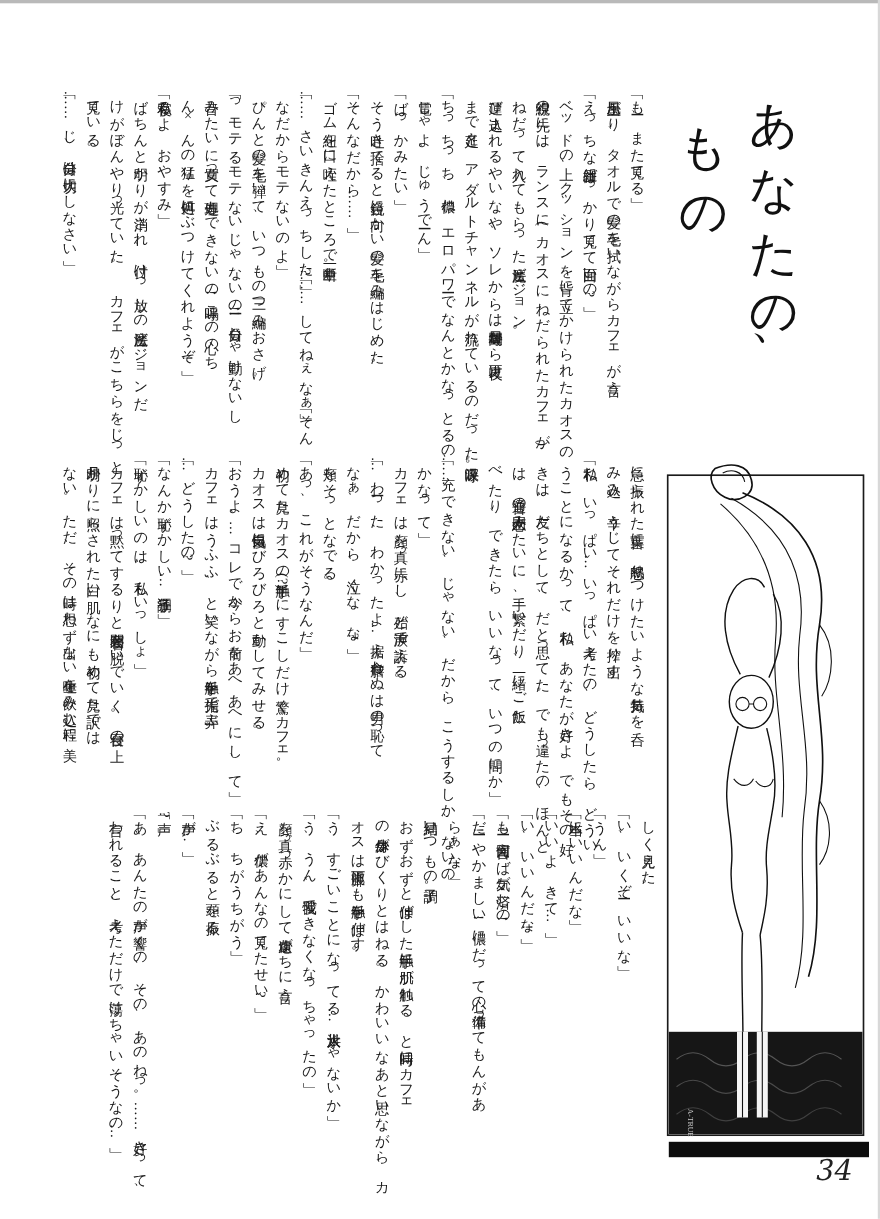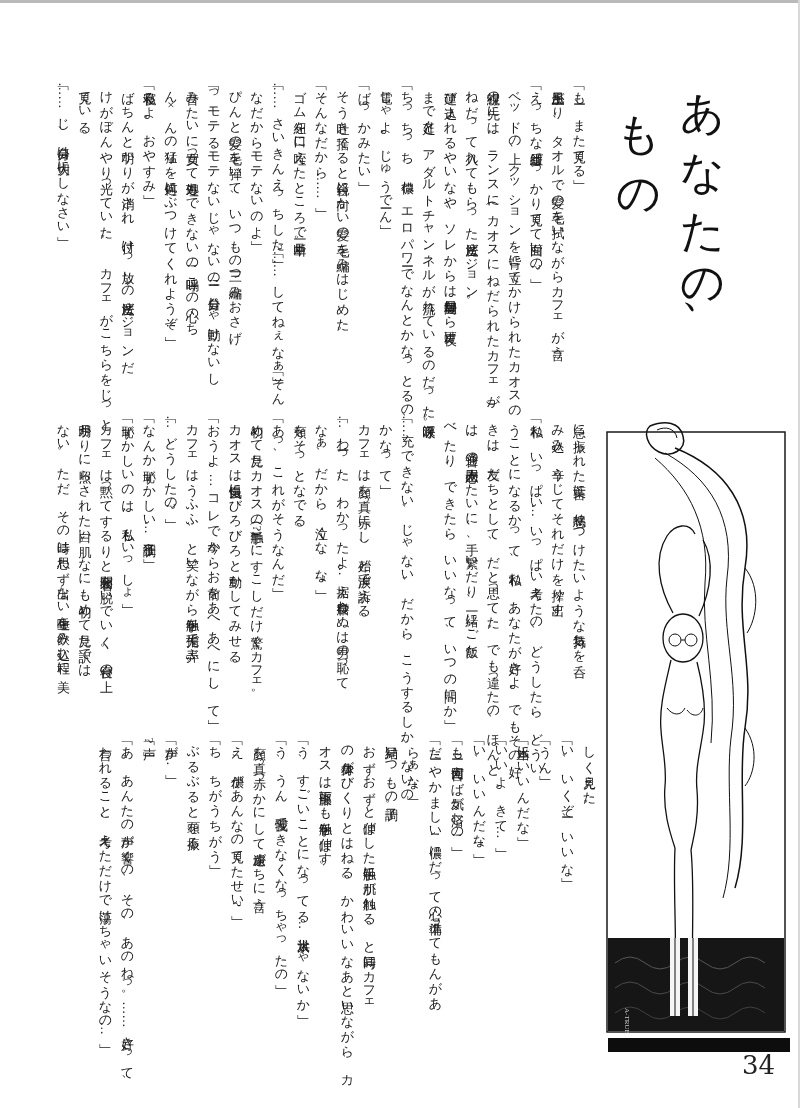--- a/index.html
+++ b/index.html
@@ -37,21 +37,21 @@
   }
   #title .t2{padding-top:22px;letter-spacing:16px;}
 
   
   #illustration{position:absolute;left:595px;top:418px;width:196px;height:626px;}
   #illustration svg{display:block;}
   #ill-bottom-bar{position:absolute;left:608px;top:1038px;width:182px;height:14px;background:#0d0d0d;}
 
   #page-number{
     position:absolute;left:742px;top:1050px;
-    font-family:"DejaVu Serif",serif;
+    font-family:"DejaVu Serif",serif;font-style:italic;
     font-size:26px;color:#222;
   }
 </style>
 </head>
 <body>
 
 <div class="scan-edge-top"></div>
 <div class="scan-edge-right"></div>
 
 <div id="title">

